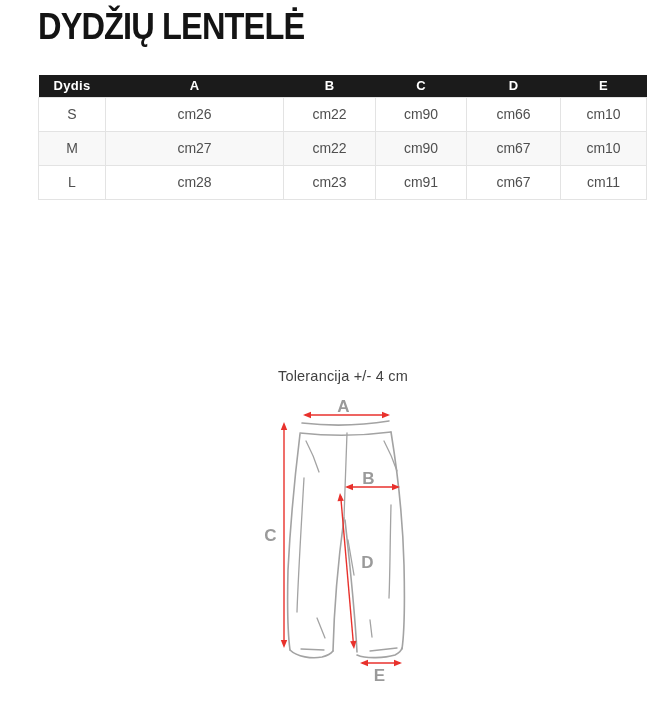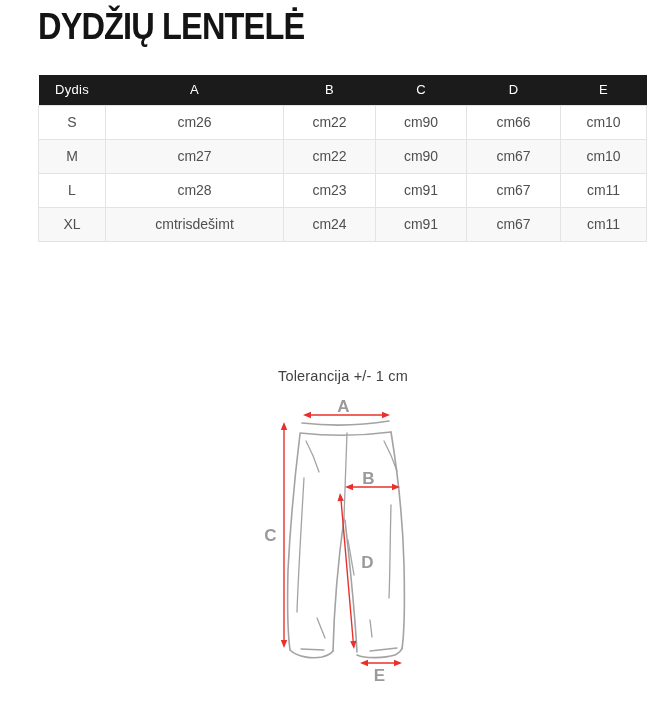--- a/index.html
+++ b/index.html
@@ -25,21 +25,21 @@
     font-size:37px;font-weight:800;color:var(--title-color);
     letter-spacing:-1px;white-space:nowrap;
     transform:scaleX(0.88);transform-origin:left top;
   }
   table.size-table{
     position:absolute;left:38px;top:75px;width:608px;
     border-collapse:collapse;table-layout:fixed;
   }
   table.size-table thead th{
     background:var(--header-bg);color:var(--header-text);
-    height:30px;font-size:13px;font-weight:400;letter-spacing:.3px;
+    height:22px;font-size:13px;font-weight:700;letter-spacing:.3px;
     text-align:center;border:none;padding:0;
   }
   table.size-table tbody td{
     height:34px;border:1px solid var(--border);
     text-align:center;vertical-align:middle;
     font-size:14px;color:var(--cell-text);background:#ffffff;padding:0;
   }
   table.size-table tbody tr:nth-child(even) td{background:var(--row-alt-bg);}
   .tolerance-note{
     position:absolute;left:243px;top:368px;width:200px;
@@ -98,32 +98,24 @@
       <td>cm10</td>
     </tr>
     <tr>
       <td>L</td>
       <td>cm28</td>
       <td>cm23</td>
       <td>cm91</td>
       <td>cm67</td>
       <td>cm11</td>
     </tr>
-    <tr>
-      <td>XL</td>
-      <td>cmtrisdešimt</td>
-      <td>cm24</td>
-      <td>cm91</td>
-      <td>cm67</td>
-      <td>cm11</td>
-    </tr>
   </tbody>
 </table>
 
-<div class="tolerance-note">Tolerancija +/- 1 cm</div>
+<div class="tolerance-note">Tolerancija +/- 4 cm</div>
 
 <svg class="pants" viewBox="240 392 190 300" xmlns="http://www.w3.org/2000/svg">
 
   <g>
     <path class="outline" d="M302,423 Q346,428 389,421"></path>
     <path class="outline" d="M300,433 Q346,438 391,432"></path>
     <path class="outline" d="M300,434 C295,475 290,530 288,570 C287,610 288,635 290,650"></path>
     <path class="outline" d="M391,432 C398,475 403,525 404,565 C405,608 404,635 402,649"></path>
     <path class="outline thin" d="M347,433 C346,460 345,490 344,518"></path>
     <path class="outline" d="M344,518 C338,562 334,612 333,651"></path>

